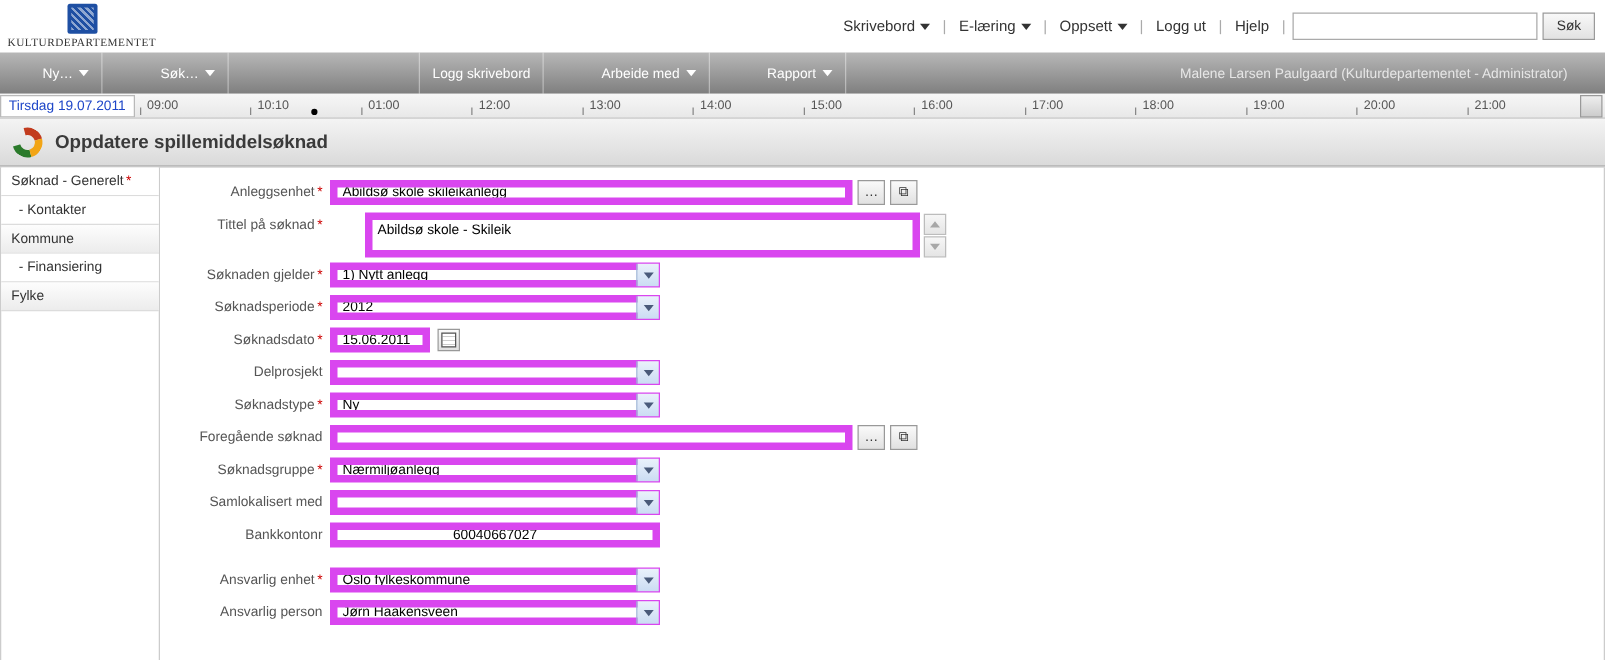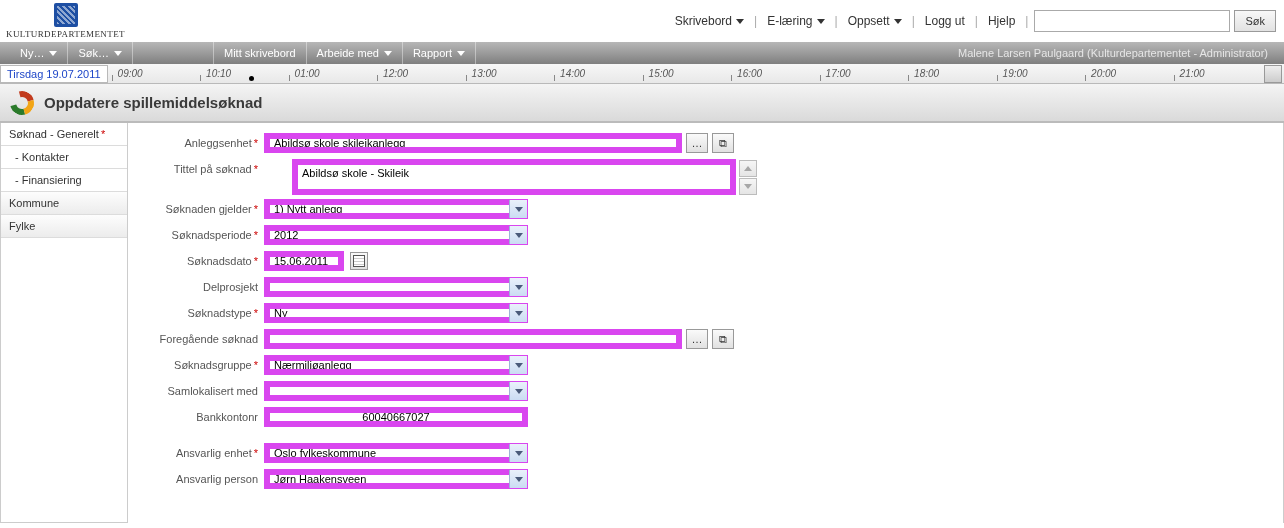--- a/index.html
+++ b/index.html
@@ -12,29 +12,29 @@
   .logo-text { font-size:9px; letter-spacing:0.4px; margin-top:2px; color:#333; font-family:"Times New Roman", serif; }
   .top-spacer { flex:1; }
   .top-nav { display:flex; align-items:center; gap:6px; font-size:12px; }
   .top-nav .nav-item { display:flex; align-items:center; gap:4px; cursor:pointer; padding:3px 4px; white-space:nowrap; }
   .top-nav .sep { color:#aaa; }
   .tri-down { width:0; height:0; border-left:4px solid transparent; border-right:4px solid transparent; border-top:5px solid #333; display:inline-block; }
   .search-box { display:flex; align-items:center; gap:4px; }
   .search-box input { width:196px; height:22px; border:1px solid #aaa; padding:1px 4px; font-size:11px; }
   .btn { background:linear-gradient(#f8f8f8,#e2e2e2); border:1px solid #9a9a9a; padding:3px 10px; font-size:11px; height:22px; cursor:pointer; color:#333; }
   
-  .menubar { height:22px; background:linear-gradient(#b7b7b7,#7f7f7f); color:#fff; display:flex; align-items:center; padding:0 10px; font-size:11px; }
+  .menubar { height:33px; background:linear-gradient(#b7b7b7,#7f7f7f); color:#fff; display:flex; align-items:center; padding:0 24px; font-size:11px;gap:36px; }
   .menubar .m-item { display:flex; align-items:center; gap:5px; padding:0 10px; height:100%; cursor:pointer; border-right:1px solid rgba(255,255,255,0.4);}
   .menubar .m-item:last-child{border-right:none;}
   .tri-down-w { width:0;height:0;border-left:4px solid transparent;border-right:4px solid transparent;border-top:5px solid #fff;display:inline-block;}
   .menubar .user { margin-left:auto; padding-right:6px; color:#e6e6e6; font-size:11px;}
   
   .timeline { height:20px; background:linear-gradient(#f7f7f7,#e8e8e8); border-bottom:1px solid #b9b9b9; display:flex; align-items:center; }
   .date-badge { color:#1e46c8; font-size:11px; padding:2px 6px; border:1px solid #b9b9b9; background:#fff; margin-right:4px;}
-  .ticks { flex:1; display:flex; position:relative; height:100%;font-style:italic; }
+  .ticks { flex:1; display:flex; position:relative; height:100%; }
   .hour { flex:1; font-size:10px; color:#555; display:flex; align-items:center; justify-content:flex-start; position:relative; }
   .hour::before{ content:""; position:absolute; left:0; bottom:2px; width:1px; height:6px; background:#888;}
   .hour span{ margin-left:6px;}
   .now-dot{ width:5px;height:5px;background:#000;border-radius:50%;position:absolute;bottom:2px;left:0;}
   .tl-end{ width:18px; height:18px; background:linear-gradient(#eee,#ccc); border:1px solid #999; margin:0 2px;}
   
   .pagetitle { height:38px; background:linear-gradient(#f4f4f4,#dadada); display:flex; align-items:center; padding:0 10px; gap:10px; border-bottom:1px solid #bbb;}
   .swoosh { width:24px; height:24px; border-radius:50%; position:relative; }
   .swoosh::before{content:"";position:absolute;inset:0;border-radius:50%;border:6px solid transparent;border-top-color:#c23b1e;border-right-color:#f2a516;border-bottom-color:#2b7a2b;transform:rotate(30deg);}
   .pagetitle h1{ font-size:15px; font-weight:bold; margin:0; color:#3a3a3a;}
@@ -112,21 +112,21 @@
   <div class="m-item">
       <span>Ny…</span>
       <span class="tri-down-w"></span>
     </div>
   <div class="m-item">
       <span>Søk…</span>
       <span class="tri-down-w"></span>
     </div>
   <div style="width:80px"></div>
   <div class="m-item" style="border-left:1px solid rgba(255,255,255,0.4)">
-      <span>Mitt skrivebord</span>
+      <span>Logg skrivebord</span>
     </div>
   <div class="m-item">
       <span>Arbeide med</span>
       <span class="tri-down-w"></span>
     </div>
   <div class="m-item">
       <span>Rapport</span>
       <span class="tri-down-w"></span>
     </div>
   <div class="user">Malene Larsen Paulgaard (Kulturdepartementet - Administrator)</div>
@@ -181,22 +181,22 @@
 
 <div class="pagetitle">
   <div class="swoosh"></div>
   <h1>Oppdatere spillemiddelsøknad</h1>
 </div>
 
 <div class="body-wrap">
   <div class="sidebar">
     <div class="sb-item active"><span>Søknad - Generelt</span><span class="req">*</span></div>
     <div class="sb-item sub"><span>- Kontakter</span></div>
+    <div class="sb-item"><span>Kommune</span></div>
     <div class="sb-item sub"><span>- Finansiering</span></div>
-    <div class="sb-item"><span>Kommune</span></div>
     <div class="sb-item"><span>Fylke</span></div>
   </div>
 
   <div class="formarea right-border">
 
     <div class="row">
       <div class="lbl"><span>Anleggsenhet</span><span class="req">*</span></div>
       <div class="ctl">
         <input type="text" class="w-wide" value="Abildsø skole skileikanlegg" style="">
         <div class="pickbtn">…</div>

